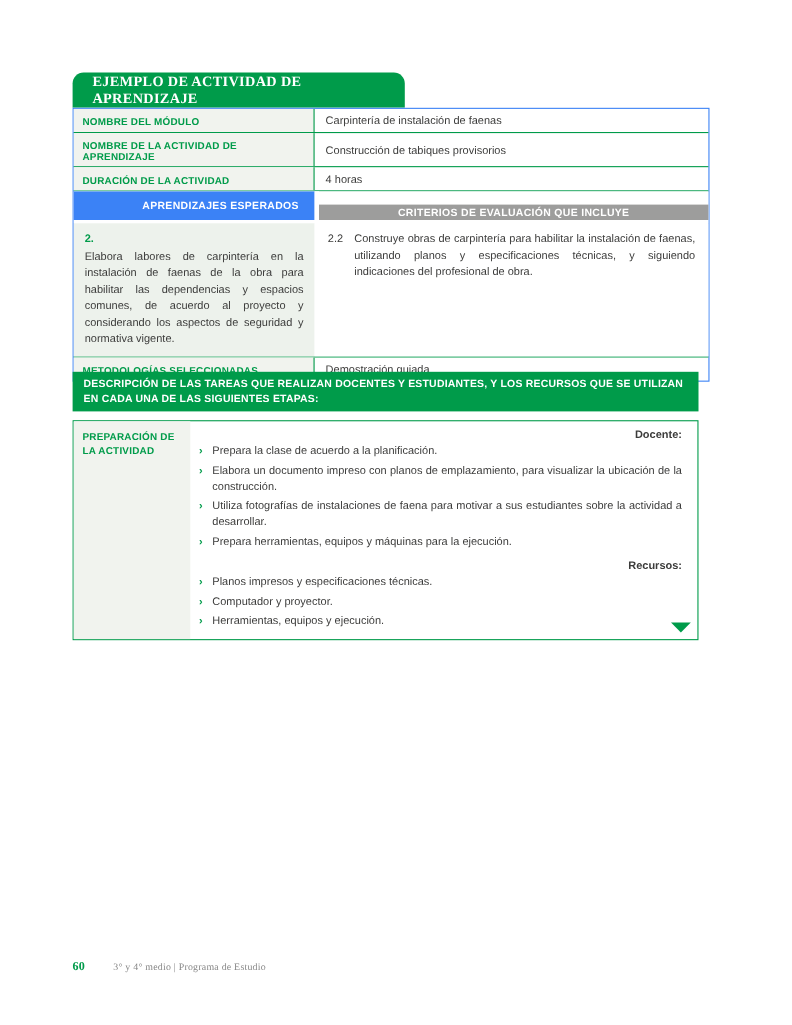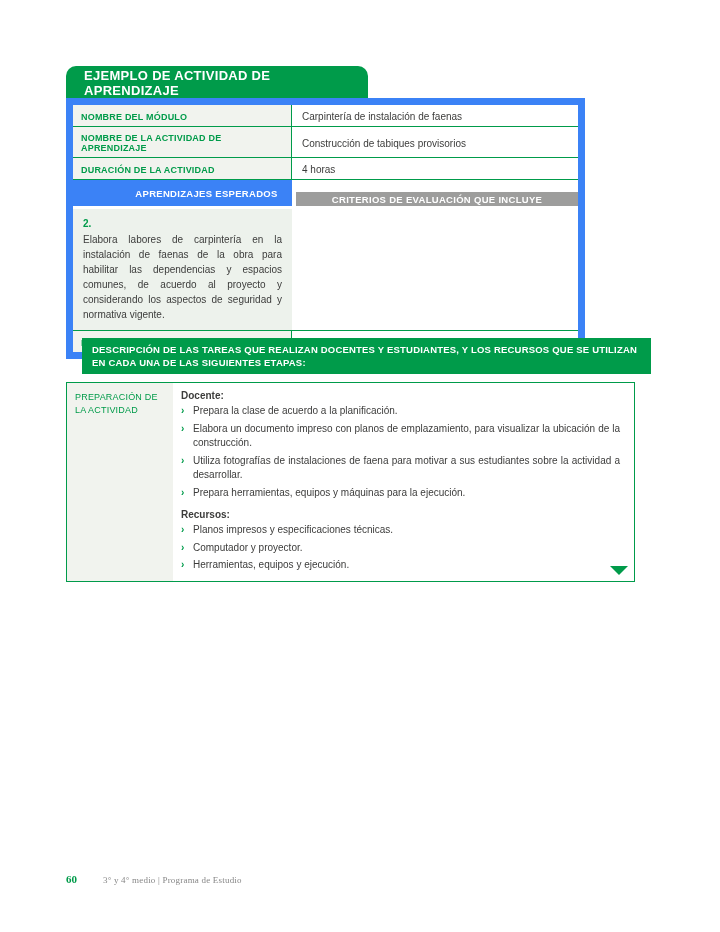--- a/index.html
+++ b/index.html
@@ -6,30 +6,30 @@
   html,body { background:#ffffff; }
   .page {
     position:relative; width:720px; height:932px; background:#ffffff;
     font-family:"Liberation Sans", sans-serif; color:#3C3C3B; overflow:hidden;
   }
 
   
   .title-banner {
     position:absolute; left:66px; top:66px; width:302px; height:32px;
     background:#009B4A; border-radius:10px 10px 0 0;
-    display:flex; align-items:flex-end; padding-left:18px;
+    display:flex; align-items:flex-start; padding-left:18px;font-family:Liberation Serif, serif;
   }
   .title-banner span {
     color:#ffffff; font-weight:bold; font-size:13px; letter-spacing:.3px;
   }
 
   
   .table-main {
-    position:absolute; left:66px; top:98px; width:519px;
-    border:7px solid #3b82f6; background:#ffffff;
+    position:absolute; left:66px; top:98px; width:579px;
+    border:1px solid #3b82f6; background:#ffffff;
   }
   .info-row { display:grid; grid-template-columns:219px 1fr; border-bottom:1px solid #009B4A; }
   .info-row:last-child { border-bottom:none; }
   .cell-label {
     background:#F1F3EE; color:#009B4A; font-size:9px; font-weight:bold;
     letter-spacing:.2px; padding:6px 8px 4px 8px; border-right:1px solid #009B4A;
     display:flex; align-items:center;
   }
   .cell-value { font-size:10px; color:#3C3C3B; padding:6px 8px 4px 10px; display:flex; align-items:center; }
 
@@ -49,34 +49,34 @@
   .ce-cell { background:#ffffff; padding:7px 12px 8px 8px; }
   .ce-grid { display:grid; grid-template-columns:24px 1fr; font-size:10px; line-height:15px; }
   .ce-number { color:#3C3C3B; }
   .ce-text { text-align:justify; color:#3C3C3B; }
 
   
   .desc-banner {
     position:absolute; left:66px; top:338px; width:569px; min-height:36px;
     background:#009B4A; color:#ffffff; font-size:9.5px; font-weight:bold;
     letter-spacing:.2px; line-height:13px; padding:5px 12px 5px 10px;
-    display:flex; align-items:center;margin-left:16px;
+    display:flex; align-items:center;
   }
 
   
   .prep-box {
     position:absolute; left:66px; top:382px; width:569px; height:200px;
     border:1px solid #009B4A; display:grid; grid-template-columns:106px 1fr; background:#ffffff;
   }
   .prep-label {
-    background:#F1F3EE; color:#009B4A; font-size:9px; font-weight:normal;
+    background:#F1F3EE; color:#009B4A; font-size:9px; font-weight:bold;
     line-height:13px; letter-spacing:.2px; padding:8px 6px 0 8px;
   }
   .prep-content { padding:7px 14px 0 6px; position:relative; }
-  .sub-heading { font-size:10px; font-weight:bold; color:#3C3C3B; margin:0 0 3px 2px; }
+  .sub-heading { font-size:10px; font-weight:bold; color:#3C3C3B; margin:0 0 3px 2px;text-align:right; }
   .sub-heading.recursos { margin-top:9px; }
   ul.bullets { list-style:none; }
   ul.bullets li { display:grid; grid-template-columns:14px 1fr; font-size:10px; line-height:14.5px; margin-bottom:3px; }
   .bullet-mark { color:#009B4A; font-weight:bold; padding-left:2px; }
   .bullet-text { text-align:justify; color:#3C3C3B; }
 
   .triangle-down {
     position:absolute; right:6px; bottom:6px; width:0; height:0;
     border-left:9px solid transparent; border-right:9px solid transparent;
     border-top:9px solid #009B4A;
@@ -120,20 +120,26 @@
     </div>
 
     <div class="matrix-gap-row"></div>
 
     <div class="matrix-body">
       <div class="ae-cell">
         <span class="ae-number">2.</span>
         <span>Elabora labores de carpintería en la instalación de faenas de la obra para habilitar las dependencias y espacios comunes, de acuerdo al proyecto y considerando los aspectos de seguridad y normativa vigente.</span>
       </div>
       <div class="body-gap"></div>
+      <div class="ce-cell">
+        <div class="ce-grid">
+          <span class="ce-number">2.2</span>
+          <span class="ce-text">Construye obras de carpintería para habilitar la instalación de faenas, utilizando planos y especificaciones técnicas, y siguiendo indicaciones del profesional de obra.</span>
+        </div>
+      </div>
     </div>
 
     <div class="info-row">
       <div class="cell-label">METODOLOGÍAS SELECCIONADAS</div>
       <div class="cell-value">Demostración guiada</div>
     </div>
 
   </div>
 
   <div class="desc-banner">

